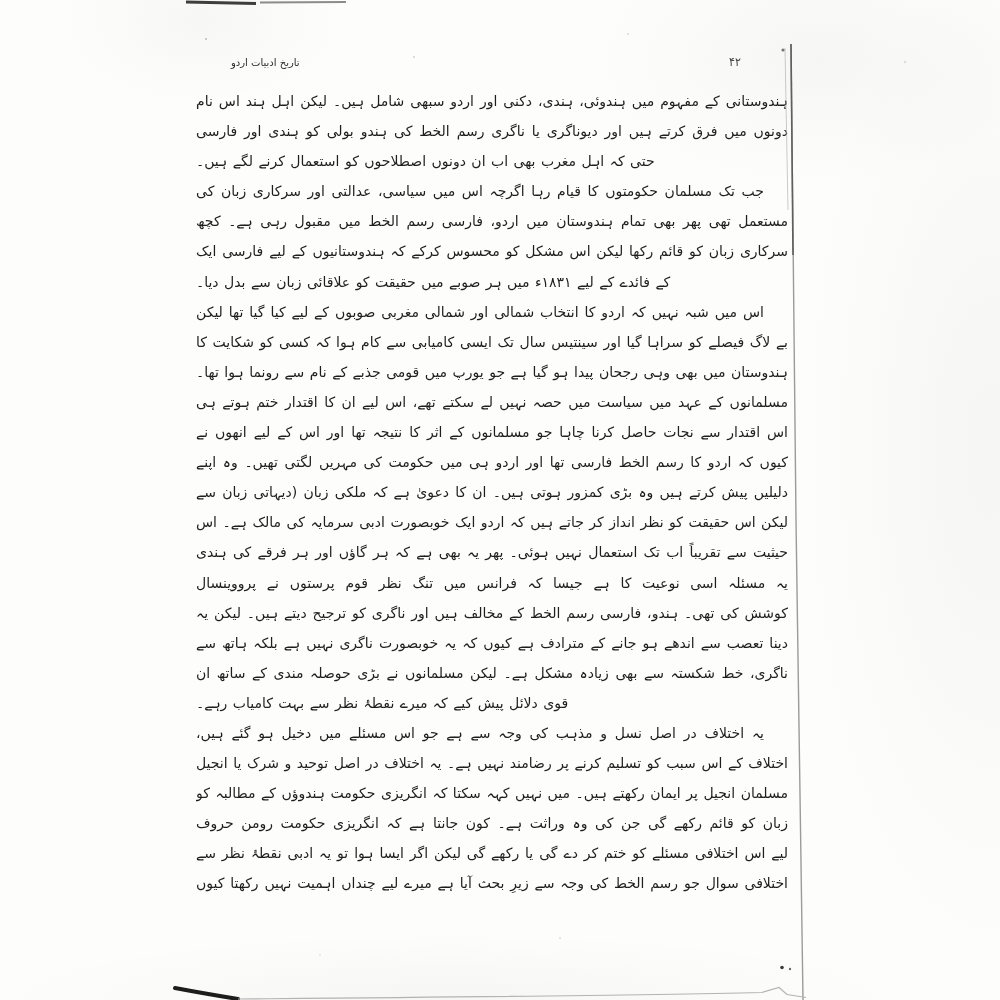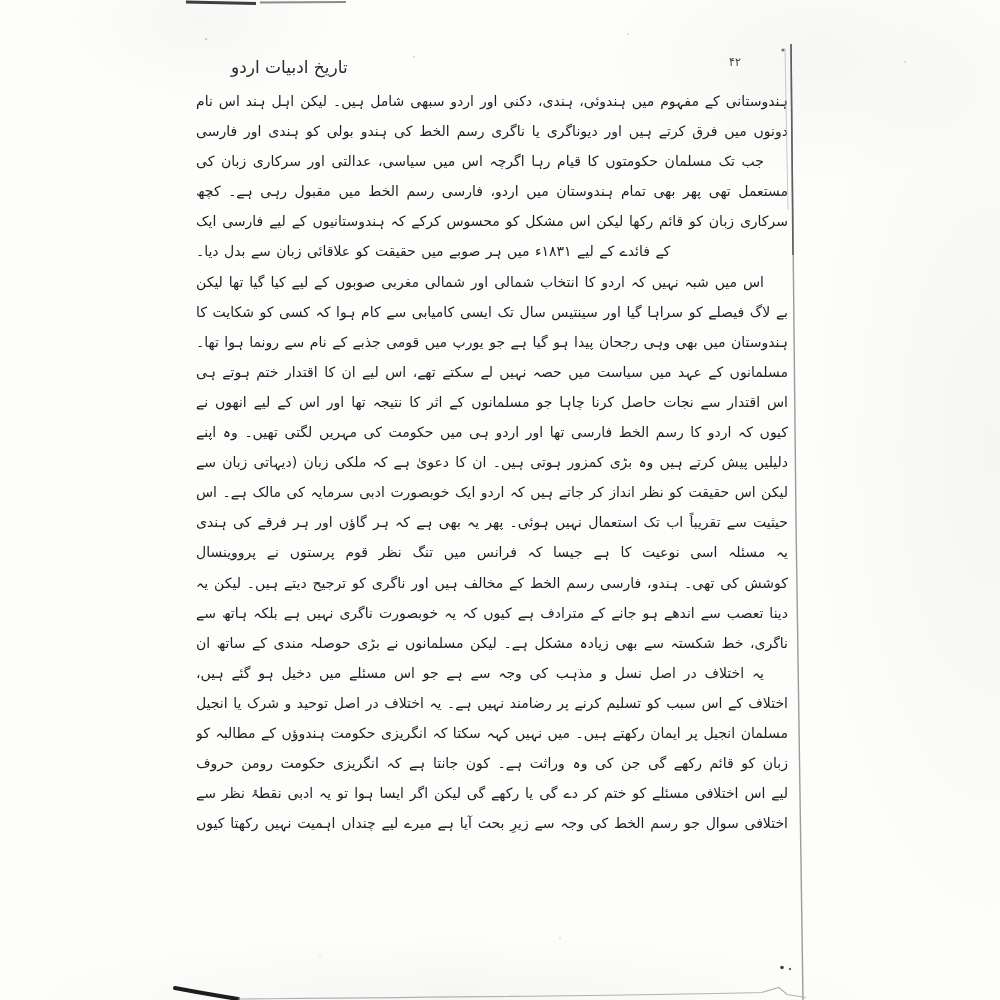--- a/index.html
+++ b/index.html
@@ -12,21 +12,21 @@
     position:absolute;inset:0;
     background-image:
       radial-gradient(ellipse 320px 180px at 82% 6%, rgba(60,60,60,0.035), transparent 70%),
       radial-gradient(ellipse 260px 700px at 99% 45%, rgba(60,60,60,0.04), transparent 72%),
       radial-gradient(ellipse 600px 90px at 45% 100%, rgba(60,60,60,0.035), transparent 75%),
       radial-gradient(ellipse 200px 120px at 20% 2%, rgba(60,60,60,0.03), transparent 70%);
   }
   .hdr{
     position:absolute;top:57px;left:231px;
     direction:rtl;white-space:nowrap;
-    font-size:17px;color:#2a2a2a;letter-spacing:0px;
+    font-size:10px;color:#2a2a2a;letter-spacing:0px;
   }
   .pgnum{
     position:absolute;top:56px;left:729px;
     font-size:11px;color:#404040;direction:rtl;white-space:nowrap;
     transform:scaleY(1.05);
   }
   .bodytext{
     position:absolute;top:86px;left:196px;width:592px;
     direction:rtl;color:#1e1e1e;font-size:14px;
   }
@@ -45,37 +45,39 @@
 <div class="canvas">
   <div class="paper"></div>
 
   <div class="hdr">تاریخ ادبیات اردو</div>
 
   <div class="pgnum">۴۲</div>
 
   <div class="bodytext">
     <div class="ln">ہندوستانی کے مفہوم میں ہندوئی، ہندی، دکنی اور اردو سبھی شامل ہیں۔ لیکن اہل ہند اس نام کو زیادہ پسند نہیں کرتے وہ ان</div>
     <div class="ln">دونوں میں فرق کرتے ہیں اور دیوناگری یا ناگری رسم الخط کی ہندو بولی کو ہندی اور فارسی رسم الخط کی بولی کو اردو کہتے ہیں۔</div>
+    <div class="ln l-left">حتی کہ اہل مغرب بھی اب ان دونوں اصطلاحوں کو استعمال کرنے لگے ہیں۔</div>
     <div class="ln l-indent">جب تک مسلمان حکومتوں کا قیام رہا اگرچہ اس میں سیاسی، عدالتی اور سرکاری زبان کی حیثیت سے فارسی زبان بالعموم</div>
     <div class="ln">مستعمل تھی پھر بھی تمام ہندوستان میں اردو، فارسی رسم الخط میں مقبول رہی ہے۔ کچھ مدت تک انگریزی حکومت نے مروجہ</div>
     <div class="ln">سرکاری زبان کو قائم رکھا لیکن اس مشکل کو محسوس کرکے کہ ہندوستانیوں کے لیے فارسی ایک بیرونی زبان ہے، اس نے عوام</div>
     <div class="ln l-left">کے فائدے کے لیے ۱۸۳۱ء میں ہر صوبے میں حقیقت کو علاقائی زبان سے بدل دیا۔</div>
     <div class="ln l-indent">اس میں شبہ نہیں کہ اردو کا انتخاب شمالی اور شمالی مغربی صوبوں کے لیے کیا گیا تھا لیکن تمام ہندوستان میں عام طور پر اس</div>
     <div class="ln">بے لاگ فیصلے کو سراہا گیا اور سینتیس سال تک ایسی کامیابی سے کام ہوا کہ کسی کو شکایت کا موقع نہ ملا۔ لیکن کئی برسوں سے</div>
     <div class="ln">ہندوستان میں بھی وہی رجحان پیدا ہو گیا ہے جو یورپ میں قومی جذبے کے نام سے رونما ہوا تھا۔ چوں کہ ہندوؤں نے، جو</div>
     <div class="ln">مسلمانوں کے عہد میں سیاست میں حصہ نہیں لے سکتے تھے، اس لیے ان کا اقتدار ختم ہوتے ہی رد عمل کے طور پر انھوں نے</div>
     <div class="ln">اس اقتدار سے نجات حاصل کرنا چاہا جو مسلمانوں کے اثر کا نتیجہ تھا اور اس کے لیے انھوں نے اردو پر حملے کرنے شروع کیے،</div>
     <div class="ln">کیوں کہ اردو کا رسم الخط فارسی تھا اور اردو ہی میں حکومت کی مہریں لگتی تھیں۔ وہ اپنے رجعت پسندانہ خیالات کی تائید میں جو</div>
     <div class="ln">دلیلیں پیش کرتے ہیں وہ بڑی کمزور ہوتی ہیں۔ ان کا دعویٰ ہے کہ ملکی زبان (دیہاتی زبان سے مراد ہے) اردو نہیں ہندی ہے</div>
     <div class="ln">لیکن اس حقیقت کو نظر انداز کر جاتے ہیں کہ اردو ایک خوبصورت ادبی سرمایہ کی مالک ہے۔ اس کے برعکس ہندی خالص ادبی</div>
     <div class="ln">حیثیت سے تقریباً اب تک استعمال نہیں ہوئی۔ پھر یہ بھی ہے کہ ہر گاؤں اور ہر فرقے کی ہندی ایک دوسرے سے الگ ہے۔</div>
     <div class="ln">یہ مسئلہ اسی نوعیت کا ہے جیسا کہ فرانس میں تنگ نظر قوم پرستوں نے پرووینسال (Provencial) بولی کو از سر نو زندہ کرنے کی</div>
     <div class="ln">کوشش کی تھی۔ ہندو، فارسی رسم الخط کے مخالف ہیں اور ناگری کو ترجیح دیتے ہیں۔ لیکن یہ حقیقت کے برعکس ہے اور اس کو ترجیح</div>
     <div class="ln">دینا تعصب سے اندھے ہو جانے کے مترادف ہے کیوں کہ یہ خوبصورت ناگری نہیں ہے بلکہ ہاتھ سے لکھی ہوئی یہ پراگندہ</div>
     <div class="ln">ناگری، خط شکستہ سے بھی زیادہ مشکل ہے۔ لیکن مسلمانوں نے بڑی حوصلہ مندی کے ساتھ ان کے حملوں کا مقابلہ کیا اور ایسے</div>
+    <div class="ln l-left">قوی دلائل پیش کیے کہ میرے نقطۂ نظر سے بہت کامیاب رہے۔</div>
     <div class="ln l-indent">یہ اختلاف در اصل نسل و مذہب کی وجہ سے ہے جو اس مسئلے میں دخیل ہو گئے ہیں، حالانکہ ان میں سے کوئی فریق</div>
     <div class="ln">اختلاف کے اس سبب کو تسلیم کرنے پر رضامند نہیں ہے۔ یہ اختلاف در اصل توحید و شرک یا انجیل و وید کا اختلاف ہے اور</div>
     <div class="ln">مسلمان انجیل پر ایمان رکھتے ہیں۔ میں نہیں کہہ سکتا کہ انگریزی حکومت ہندوؤں کے مطالبہ کو تسلیم کرے گی یا مسلمانوں کی اس</div>
     <div class="ln">زبان کو قائم رکھے گی جن کی وہ وراثت ہے۔ کون جانتا ہے کہ انگریزی حکومت رومن حروف تہجی کو رواج دے کر ہمیشہ کے</div>
     <div class="ln">لیے اس اختلافی مسئلے کو ختم کر دے گی یا رکھے گی لیکن اگر ایسا ہوا تو یہ ادبی نقطۂ نظر سے بڑا افسوس ناک واقعہ ہوگا۔ لیکن یہ</div>
     <div class="ln">اختلافی سوال جو رسم الخط کی وجہ سے زیرِ بحث آیا ہے میرے لیے چنداں اہمیت نہیں رکھتا کیوں کہ میرا موضوع جیسا کہ میری</div>
   </div>
 
   <svg class="artifacts" width="1000" height="1000" viewBox="0 0 1000 1000">
 

